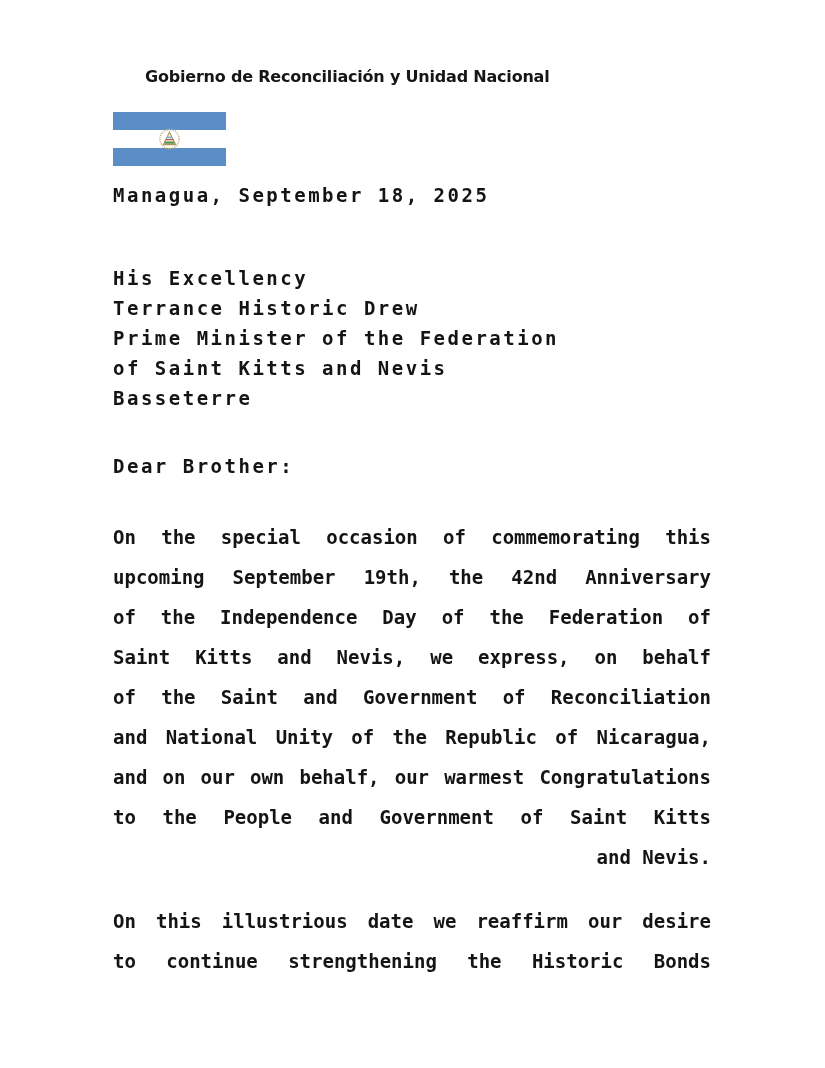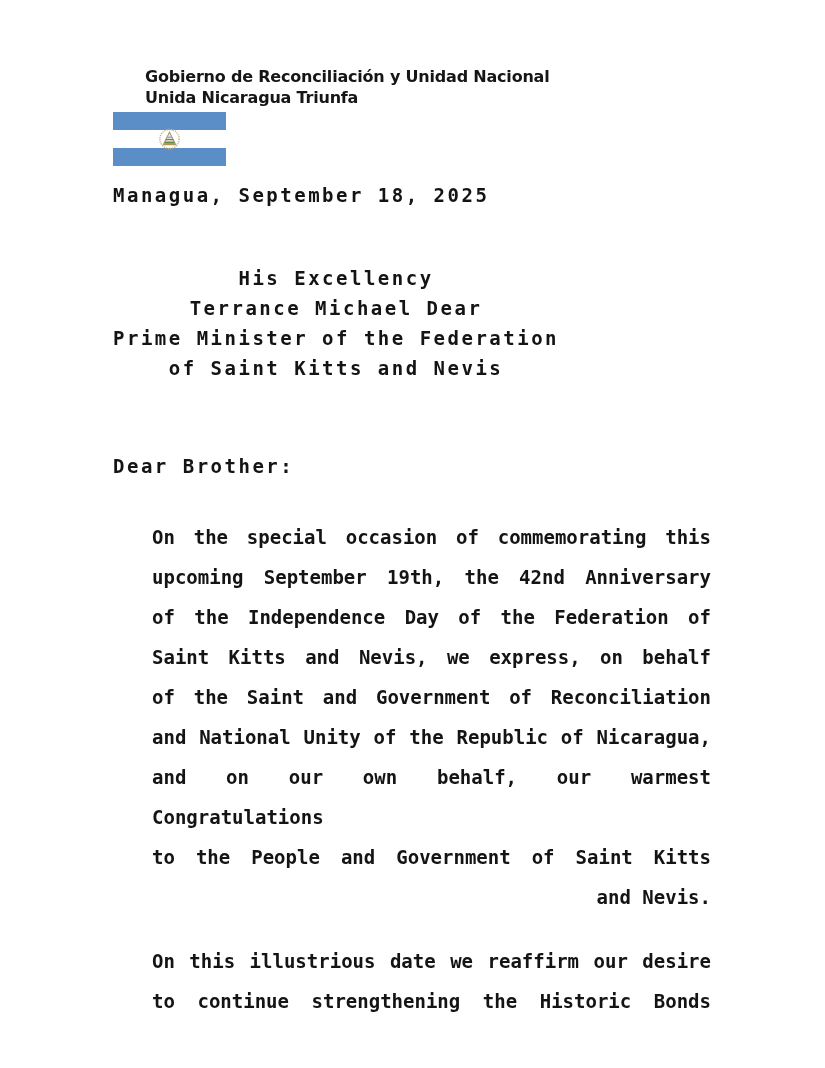--- a/index.html
+++ b/index.html
@@ -48,21 +48,20 @@
     white-space: nowrap;
   }
   .recipient {
     position: absolute;
     left: 113px;
     top: 263px;
     font-size: 19px;
     font-weight: bold;
     letter-spacing: 2.5px;
     line-height: 30px;
-    text-align: center;
   }
   .addr-line { white-space: nowrap; }
   .salutation {
     position: absolute;
     left: 113px;
     top: 455px;
     font-size: 19px;
     font-weight: bold;
     letter-spacing: 2.5px;
     white-space: nowrap;
@@ -75,52 +74,51 @@
     width: 598px;
     font-size: 19px;
     font-weight: bold;
     line-height: 40px;
   }
   .paragraph + .paragraph { margin-top: 24px; }
   .body-line { text-align: right; }
   .body-line.j {
     text-align: justify;
     text-align-last: justify;
-    margin-left: 39px;
   }
 </style>
 </head>
 <body>
 
 <div class="page">
 
   <div class="letterhead">
     <div>Gobierno de Reconciliación y Unidad Nacional</div>
-    <div>Unida Nicaragua Triunfa</div>
   </div>
 
   <svg class="flag" viewBox="0 0 113 54" xmlns="http://www.w3.org/2000/svg" aria-hidden="true">
     <rect x="0" y="0" width="113" height="54" fill="#5b8dc7"></rect>
     <rect x="0" y="18" width="113" height="18" fill="#ffffff"></rect>
     <g>
       <circle cx="56.5" cy="27" r="9.6" fill="none" stroke="#c8b484" stroke-width="1.6" stroke-dasharray="1.1,1.1"></circle>
       <path d="M56.5 20.2 L50.3 32.6 L62.7 32.6 Z" fill="#f2f4ee" stroke="#ab9757" stroke-width="1.1"></path>
       <path d="M53.2 26.2 L59.8 26.2 L58.9 24.4 L54.1 24.4 Z" fill="#7fb2d9"></path>
       <path d="M52.2 28.2 L60.8 28.2 L60.2 27.0 L52.8 27.0 Z" fill="#cc5544"></path>
       <path d="M51.2 31.8 L61.8 31.8 L60.9 29.4 L52.1 29.4 Z" fill="#5a9148"></path>
     </g>
   </svg>
 
   <div class="date-line">Managua, September 18, 2025</div>
 
   <div class="recipient">
       <div class="addr-line">His Excellency</div>
-      <div class="addr-line">Terrance Michael Dear</div>
+      <div class="addr-line">Terrance Historic Drew</div>
       <div class="addr-line">Prime Minister of the Federation</div>
       <div class="addr-line">of Saint Kitts and Nevis</div>
+      <div class="addr-line">Basseterre</div>
     </div>
 
   <div class="salutation">Dear Brother:</div>
 
   <div class="letter-body">
       <div class="paragraph">
         <div class="body-line j">On the special occasion of commemorating this</div>
         <div class="body-line j">upcoming September 19th, the 42nd Anniversary</div>
         <div class="body-line j">of the Independence Day of the Federation of</div>
         <div class="body-line j">Saint Kitts and Nevis, we express, on behalf</div>

